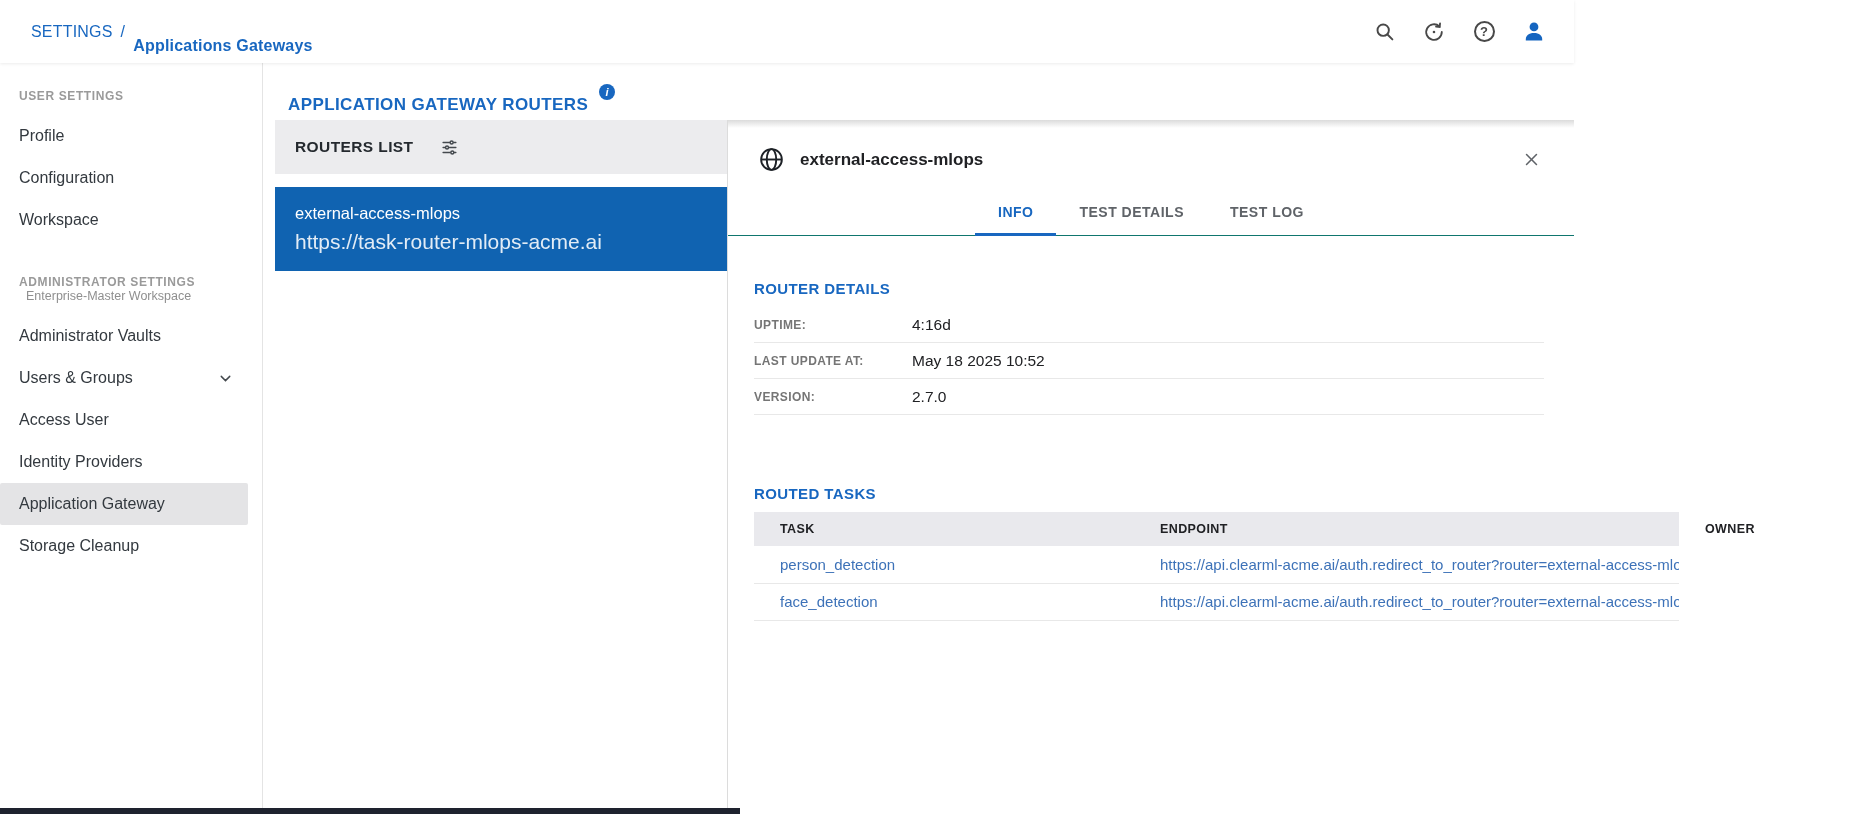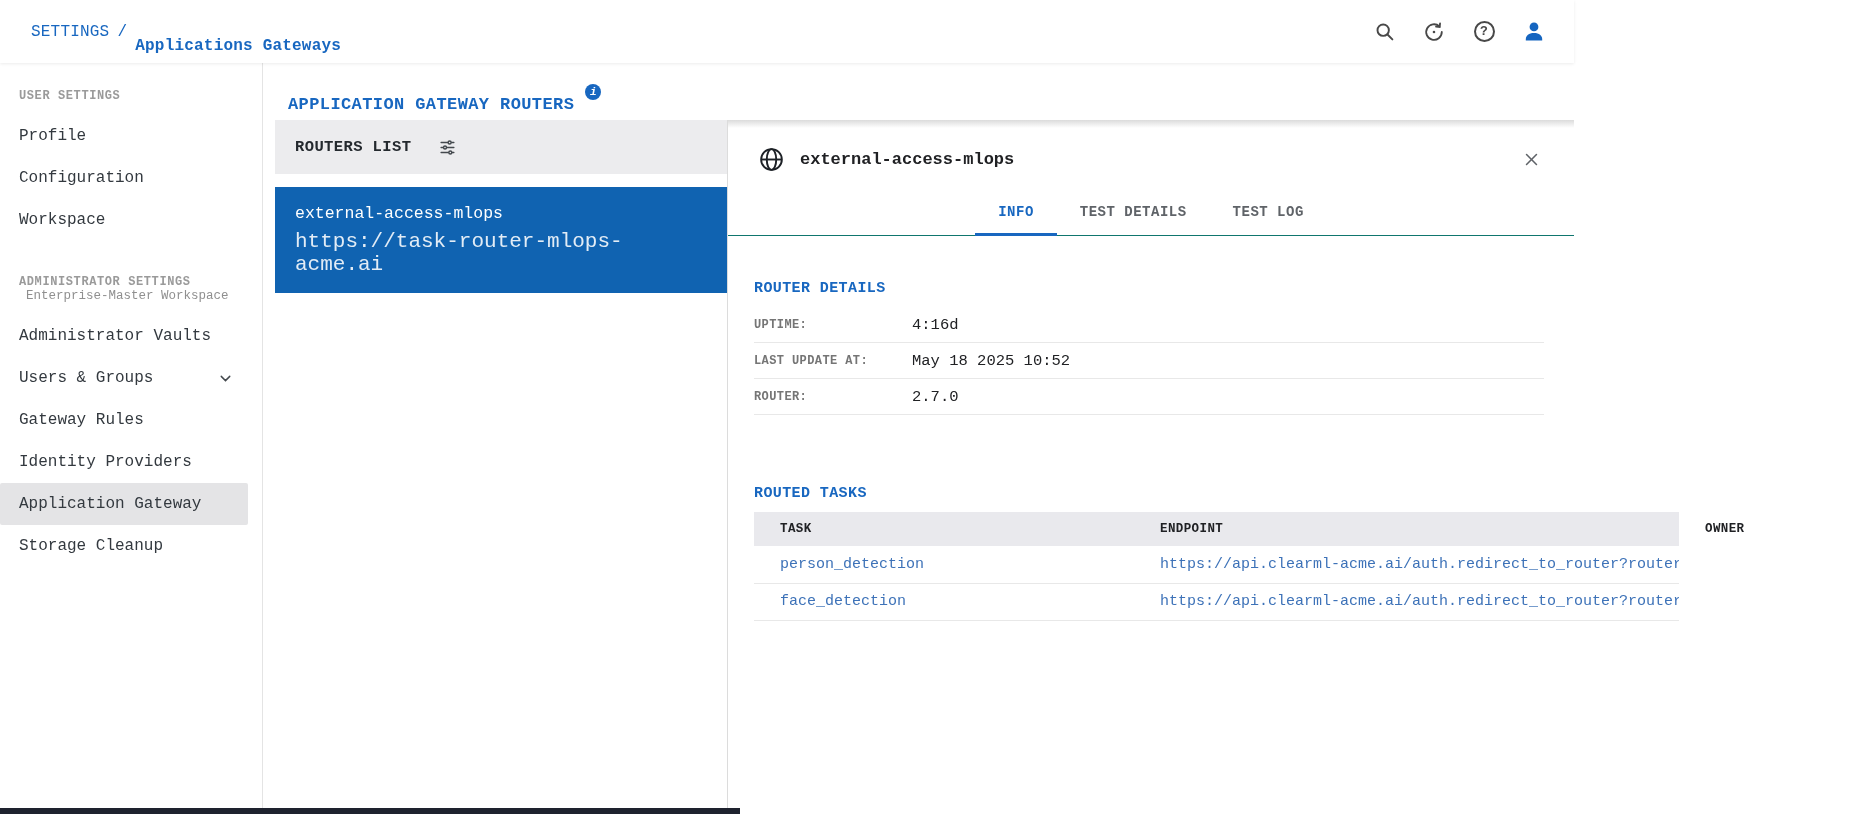--- a/index.html
+++ b/index.html
@@ -1,18 +1,18 @@
 <!DOCTYPE html>
 <html><head>
 <meta charset="utf-8">
 <style>
   * { box-sizing: border-box; margin: 0; padding: 0; }
   html,body { width:1857px; height:814px; overflow:hidden; }
   body { font-family:"Liberation Sans", sans-serif; background:#ffffff; color:#202124; }
-  .app { position:relative; width:1574px; height:814px; background:#f0abfc;font-family:Liberation Mono, monospace; }
+  .app { position:relative; width:1574px; height:814px; background:#f0abfc; }
 
   
   .top-header { height:63px; display:flex; align-items:center; justify-content:space-between;
     padding:0 28px 0 31px; background:#fff; box-shadow:0 1px 3px rgba(0,0,0,.08); position:relative; z-index:5; }
   .breadcrumb { font-size:16px; color:#1867c0; letter-spacing:.2px; display:flex; gap:8px; align-items:center; }
   .breadcrumb .crumb-current { font-weight:bold;margin-top:28px; }
   .header-icons { display:flex; align-items:center; gap:26px; }
   .hicon { width:24px; height:24px; display:flex; align-items:center; justify-content:center; cursor:pointer; }
   .help-circle { width:21px; height:21px; border:2px solid #484848; border-radius:50%;
     display:flex; align-items:center; justify-content:center; font-size:13px; font-weight:bold; color:#484848; }
@@ -129,21 +129,21 @@
 
       <div class="side-item">Administrator Vaults</div>
       <div class="side-item">
         <span>Users &amp; Groups</span>
         <span class="chev">
           <svg width="17" height="17" viewBox="0 0 24 24" fill="none" stroke="#44494e" stroke-width="2" stroke-linecap="round">
             <polyline points="6 9 12 15 18 9"></polyline>
           </svg>
         </span>
       </div>
-      <div class="side-item">Gateway Rules</div>
+      <div class="side-item">Access User</div>
       <div class="side-item">Identity Providers</div>
       <div class="side-item active">Application Gateway</div>
       <div class="side-item">Storage Cleanup</div>
     </aside>
 
     <main class="main">
       <div class="main-title-row">
         <span class="main-title">APPLICATION GATEWAY ROUTERS</span>
         <span class="info-badge">i</span>
       </div>
@@ -199,21 +199,21 @@
 
             <div class="kv-row">
               <span class="kv-label">UPTIME:</span>
               <span class="kv-value">4:16d</span>
             </div>
             <div class="kv-row">
               <span class="kv-label">LAST UPDATE AT:</span>
               <span class="kv-value">May 18 2025 10:52</span>
             </div>
             <div class="kv-row">
-              <span class="kv-label">ROUTER:</span>
+              <span class="kv-label">VERSION:</span>
               <span class="kv-value">2.7.0</span>
             </div>
 
             <div class="section-heading second">ROUTED TASKS</div>
 
             <table class="tasks">
               <colgroup>
                   <col style="width:380px">
                   <col style="width:545px">
                   <col>

